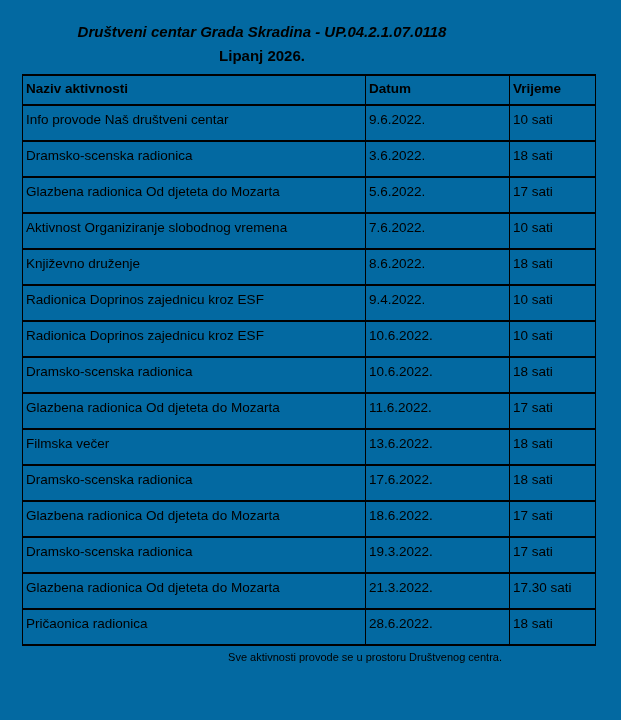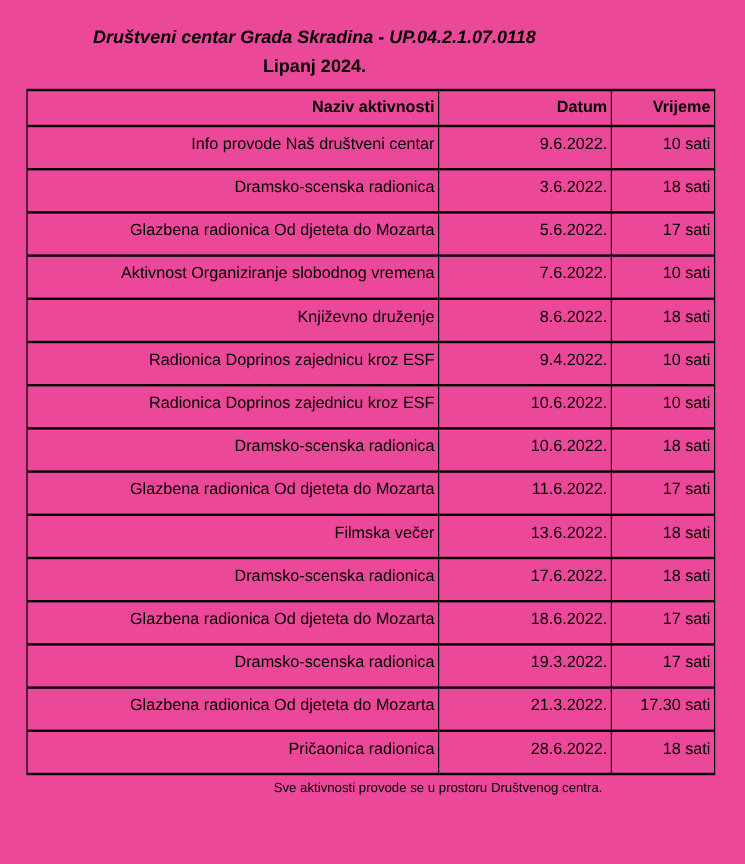--- a/index.html
+++ b/index.html
@@ -6,21 +6,21 @@
     margin: 0;
     padding: 0;
     background: #ffffff;
     color: #000000;
     font-family: "Liberation Sans", sans-serif;
   }
   .page {
     position: relative;
     width: 621px;
     height: 720px;
-    background: #ec4899;
+    background: #0369a1;
     overflow: hidden;
   }
   .heading-block {
     width: 480px;
     margin: 0 0 0 22px;
     padding-top: 20px;
     text-align: center;
   }
   .doc-title {
     font-size: 15px;
@@ -42,21 +42,21 @@
   table.schedule col.c-activity { width: 343px; }
   table.schedule col.c-date     { width: 144px; }
   table.schedule col.c-time     { width: 86px;  }
   table.schedule th,
   table.schedule td {
     border: 2px solid #000000;
     border-left-width: 1.5px;
     border-right-width: 1.5px;
     box-sizing: border-box;
     vertical-align: top;
-    text-align: right;
+    text-align: left;
     padding: 6px 3px 0 3px;
     font-size: 13.5px;
     line-height: 16px;
     overflow: hidden;
     white-space: nowrap;
   }
   table.schedule th {
     height: 30px;
     font-weight: bold;
     padding-top: 5px;
@@ -72,21 +72,21 @@
     line-height: 13px;
   }
 </style>
 </head>
 <body>
 
 <div class="page">
 
   <div class="heading-block">
     <div class="doc-title">Društveni centar Grada Skradina - UP.04.2.1.07.0118</div>
-    <div class="doc-subtitle">Lipanj 2024.</div>
+    <div class="doc-subtitle">Lipanj 2026.</div>
   </div>
 
   <table class="schedule">
     <colgroup>
       <col class="c-activity">
         <col class="c-date">
         <col class="c-time">
     </colgroup>
     <thead>
       <tr>

